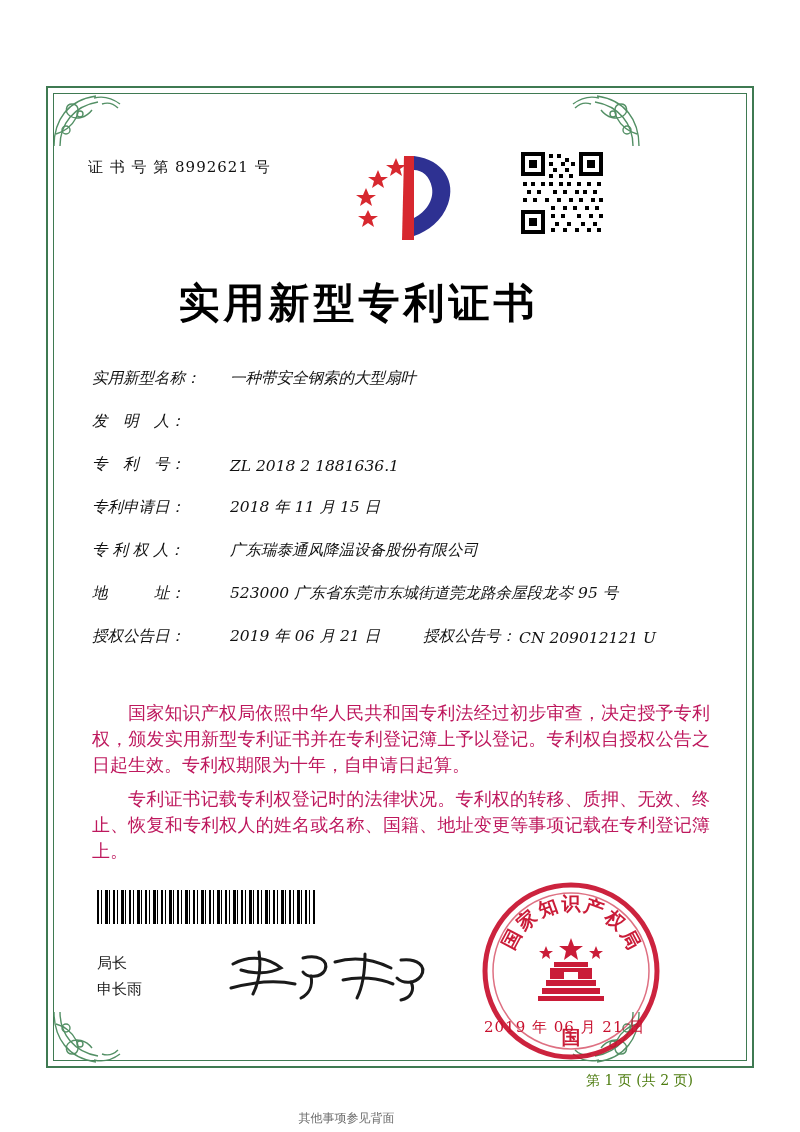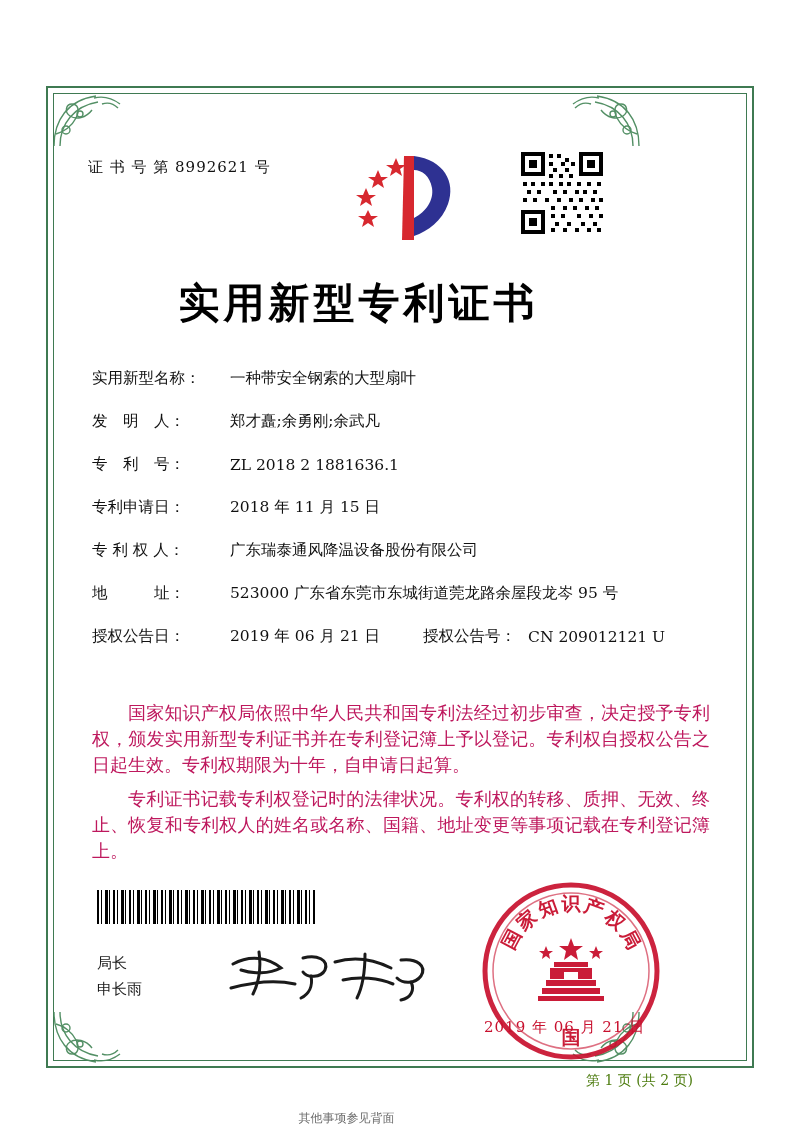--- a/index.html
+++ b/index.html
@@ -86,36 +86,37 @@
   .fields {
     position: absolute;
     left: 92px; top: 368px;
     width: 620px;
     font-size: 15.5px;
     font-family: "DejaVu Serif", serif;
     color: #111;
   }
   .field-row {
     display: flex;
-    align-items: center;
+    align-items: flex-end;
     margin-bottom: 22px;
     white-space: nowrap;
+    font-style: italic;
   }
   .field-label {
     width: 118px;
     flex: 0 0 118px;
     letter-spacing: 0;
   }
   .field-value { flex: 1 1 auto; margin-left: 20px; }
   .field-row.double .field-value { flex: 0 0 auto; }
   .field-label2 {
     margin-left: 43px;
     flex: 0 0 auto;
   }
-  .field-value2 { margin-left: 12px; }
+  .field-value2 { margin-left: 3px; }
 
   
   .paras {
     position: absolute;
     left: 92px; top: 700px;
     width: 618px;
     font-size: 18px;
     line-height: 26px;
     font-family: "DejaVu Serif", serif;
     text-align: justify;
@@ -334,21 +335,20 @@
 
   <div class="title">实用新型专利证书</div>
 
   <div class="fields">
     <div class="field-row">
       <span class="field-label">实用新型名称：</span>
       <span class="field-value">一种带安全钢索的大型扇叶</span>
     </div>
     <div class="field-row">
       <span class="field-label">发　明　人：</span>
-      <span class="field-value">郑才矗;余勇刚;余武凡</span>
     </div>
     <div class="field-row">
       <span class="field-label">专　利　号：</span>
       <span class="field-value">ZL 2018 2 1881636.1</span>
     </div>
     <div class="field-row">
       <span class="field-label">专利申请日：</span>
       <span class="field-value">2018 年 11 月 15 日</span>
     </div>
     <div class="field-row">

